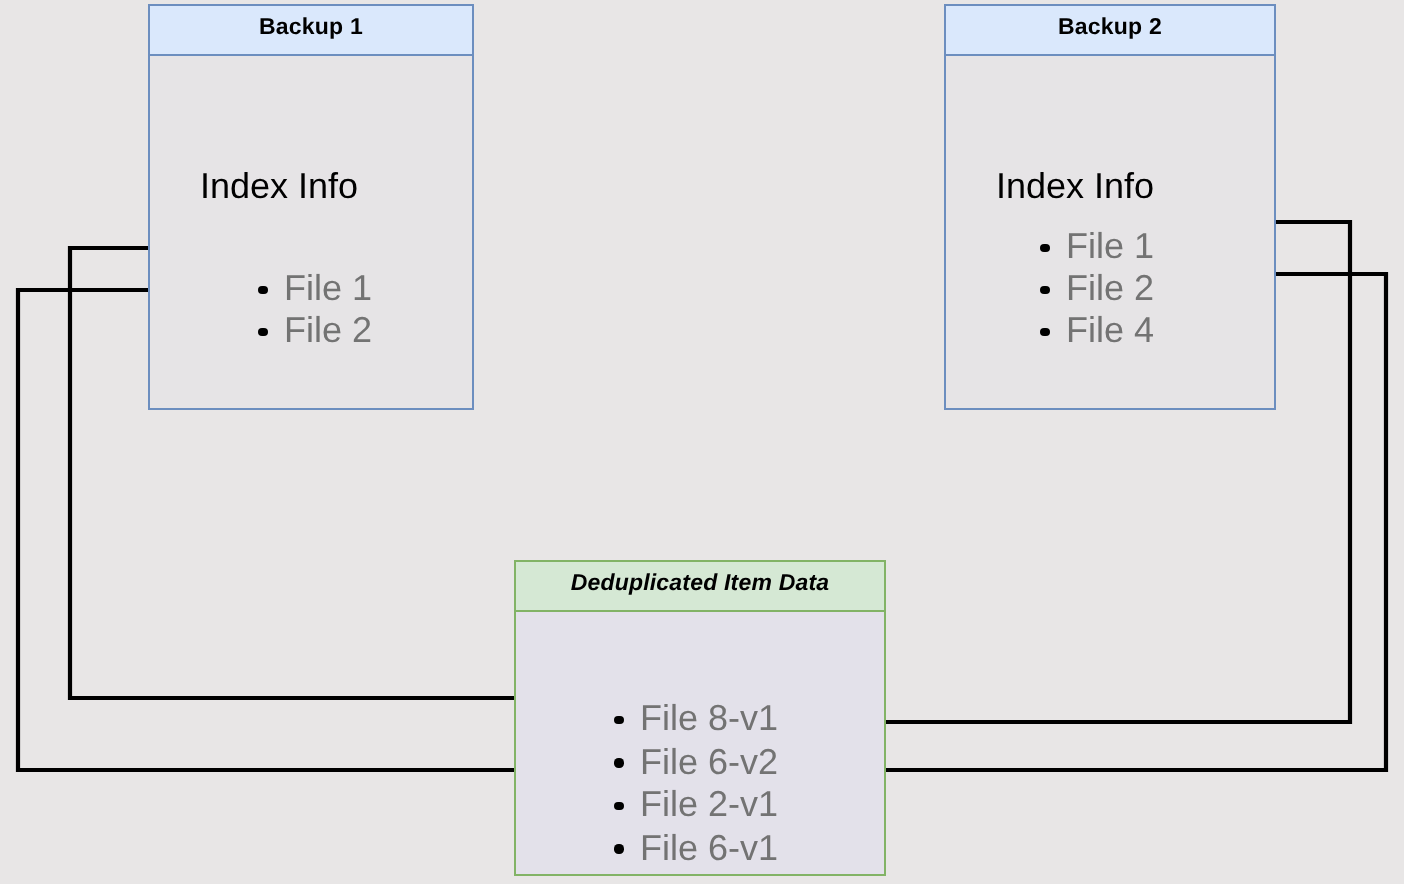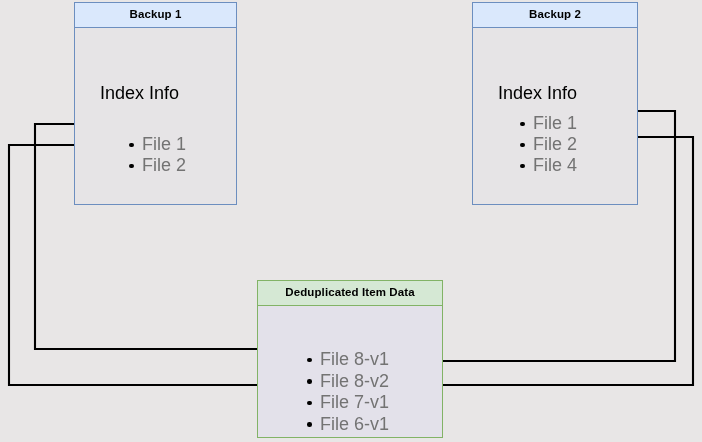--- a/index.html
+++ b/index.html
@@ -47,20 +47,21 @@
     font-size: 11.5px;
     font-weight: bold;
     color: #000000;
     border-bottom: 1px solid #6c8ebf;
     background: #dae8fc;
     letter-spacing: 0.1px;
   }
   .box.green .box-header {
     background: #d5e8d4;
     border-bottom-color: #82b366;
+    font-style: italic;
   }
   .box-body {
     position: relative;
     height: calc(100% - 25px);
   }
 
   .caption {
     position: absolute;
     font-size: 18px;
     color: #000;
@@ -149,20 +150,20 @@
         <li>File 4</li>
       </ul>
     </div>
   </div>
 
   <div class="box green" id="dedup" style="left:257px; top:280px; width:186px; height:158px;">
     <div class="box-header">Deduplicated Item Data</div>
     <div class="box-body">
       <ul class="file-list dedup-list" id="dd-files">
         <li>File 8-v1</li>
-        <li>File 8-v2</li>
-        <li>File 7-v1</li>
+        <li>File 6-v2</li>
+        <li>File 2-v1</li>
         <li>File 6-v1</li>
       </ul>
     </div>
   </div>
 
 </div>
 
 </body></html>

